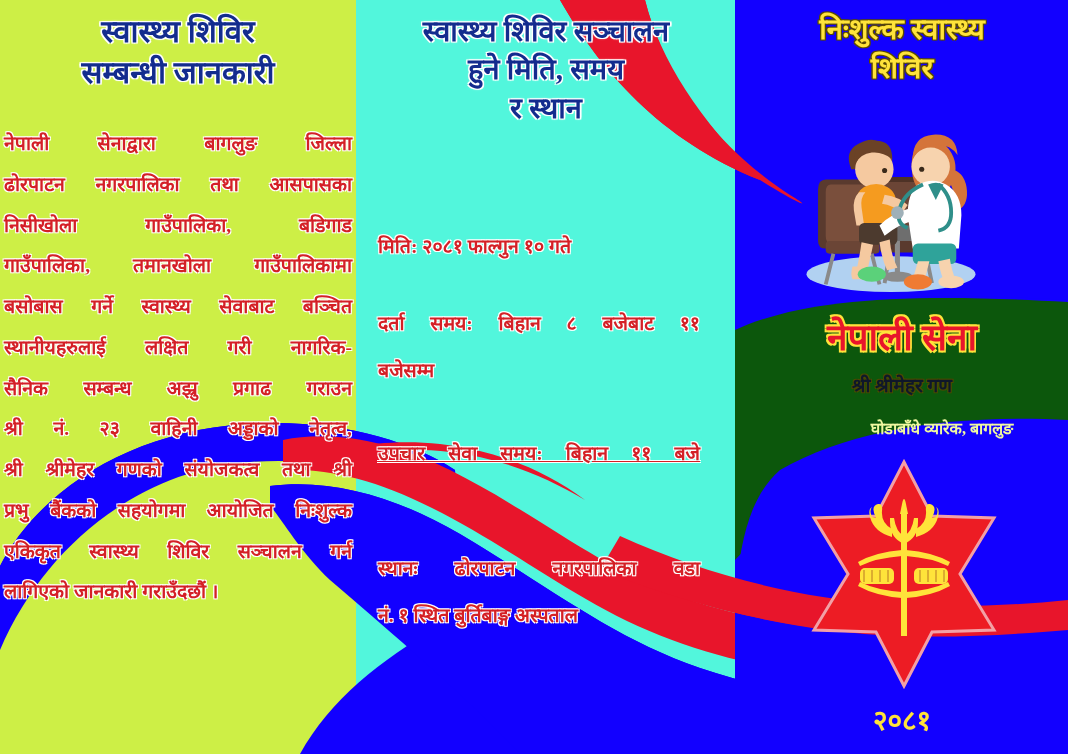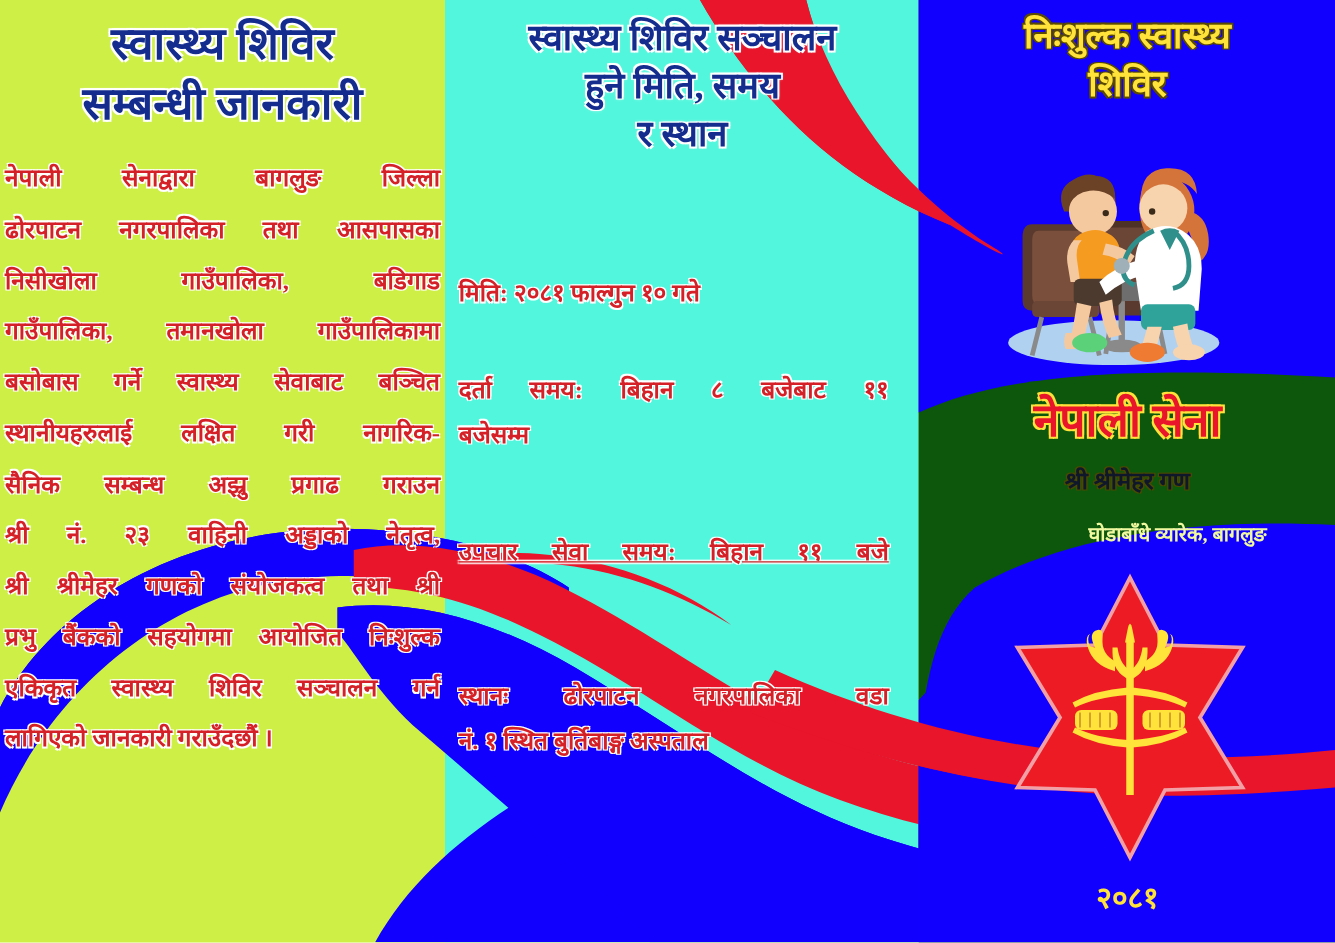--- a/index.html
+++ b/index.html
@@ -18,21 +18,21 @@
     position:absolute;left:735px;right:0;top:0;height:330px;background:#1200FF;
   }
 
   svg.art{position:absolute;left:0;top:0;width:1068px;height:754px;overflow:visible;}
 
   
   .tx{position:absolute;}
   .head-l{
     left:10px;top:12px;width:336px;text-align:center;
     font-family:"Liberation Serif",serif;font-weight:bold;
-    font-size:36px;line-height:1.32;color:#132C8E;
+    font-size:31px;line-height:1.32;color:#132C8E;
     text-shadow:-1.4px -1.4px 0 #fff,1.4px -1.4px 0 #fff,-1.4px 1.4px 0 #fff,1.4px 1.4px 0 #fff,0 0 3px #fff;
   }
   .body-l{
     left:4px;top:124px;width:348px;
     font-family:"Liberation Serif",serif;font-weight:bold;
     font-size:19.5px;line-height:2.09;color:#D42026;
     text-align:justify;text-align-last:justify;
     text-shadow:-1px -1px 0 #fff,1px -1px 0 #fff,-1px 1px 0 #fff,1px 1px 0 #fff;
   }
   .body-l p{margin:0;}
@@ -43,21 +43,21 @@
     font-family:"Liberation Serif",serif;font-weight:bold;
     font-size:29px;line-height:1.32;color:#132C8E;
     text-shadow:-1.4px -1.4px 0 #fff,1.4px -1.4px 0 #fff,-1.4px 1.4px 0 #fff,1.4px 1.4px 0 #fff,0 0 3px #fff;
   }
   .body-m{
     left:366px;width:346px;
     font-family:"Liberation Serif",serif;font-weight:bold;
     font-size:19.5px;line-height:1.78;color:#D42026;
     text-shadow:-1px -1px 0 #fff,1px -1px 0 #fff,-1px 1px 0 #fff,1px 1px 0 #fff;
   }
-  .body-m p{margin:1px;}
+  .body-m p{margin:12px;}
   #m-date{top:218px;}
   #m-reg{top:295px;text-align:justify;text-align-last:left;}
   #m-reg p.j{text-align-last:justify;}
   #m-treat{top:425px;text-align:justify;text-align-last:left;text-decoration:underline;}
   #m-treat p.j{text-align-last:justify;}
   #m-place{top:540px;text-align:justify;text-align-last:left;}
   #m-place p.j{text-align-last:justify;}
 
   .head-r{
     left:740px;top:10px;width:324px;text-align:center;
@@ -78,21 +78,21 @@
     text-shadow:-1px -1px 0 #4a4a00,1px -1px 0 #4a4a00,-1px 1px 0 #4a4a00,1px 1px 0 #4a4a00;
   }
   #army-addr{
     left:780px;top:420px;width:324px;text-align:center;
     font-family:"Liberation Serif",serif;font-weight:bold;
     font-size:16px;line-height:1.1;color:#F0F8A0;
   }
   #year{
     left:740px;top:700px;width:324px;text-align:center;
     font-family:"Liberation Serif",serif;font-weight:bold;
-    font-size:24px;color:#FFE33A;
+    font-size:28px;color:#FFE33A;
   }
 </style>
 </head>
 <body>
 
 <div id="poster">
 
   <div class="panel" id="panel-left"></div>
   <div class="panel" id="panel-mid"></div>
   <div class="panel" id="panel-right"></div>

